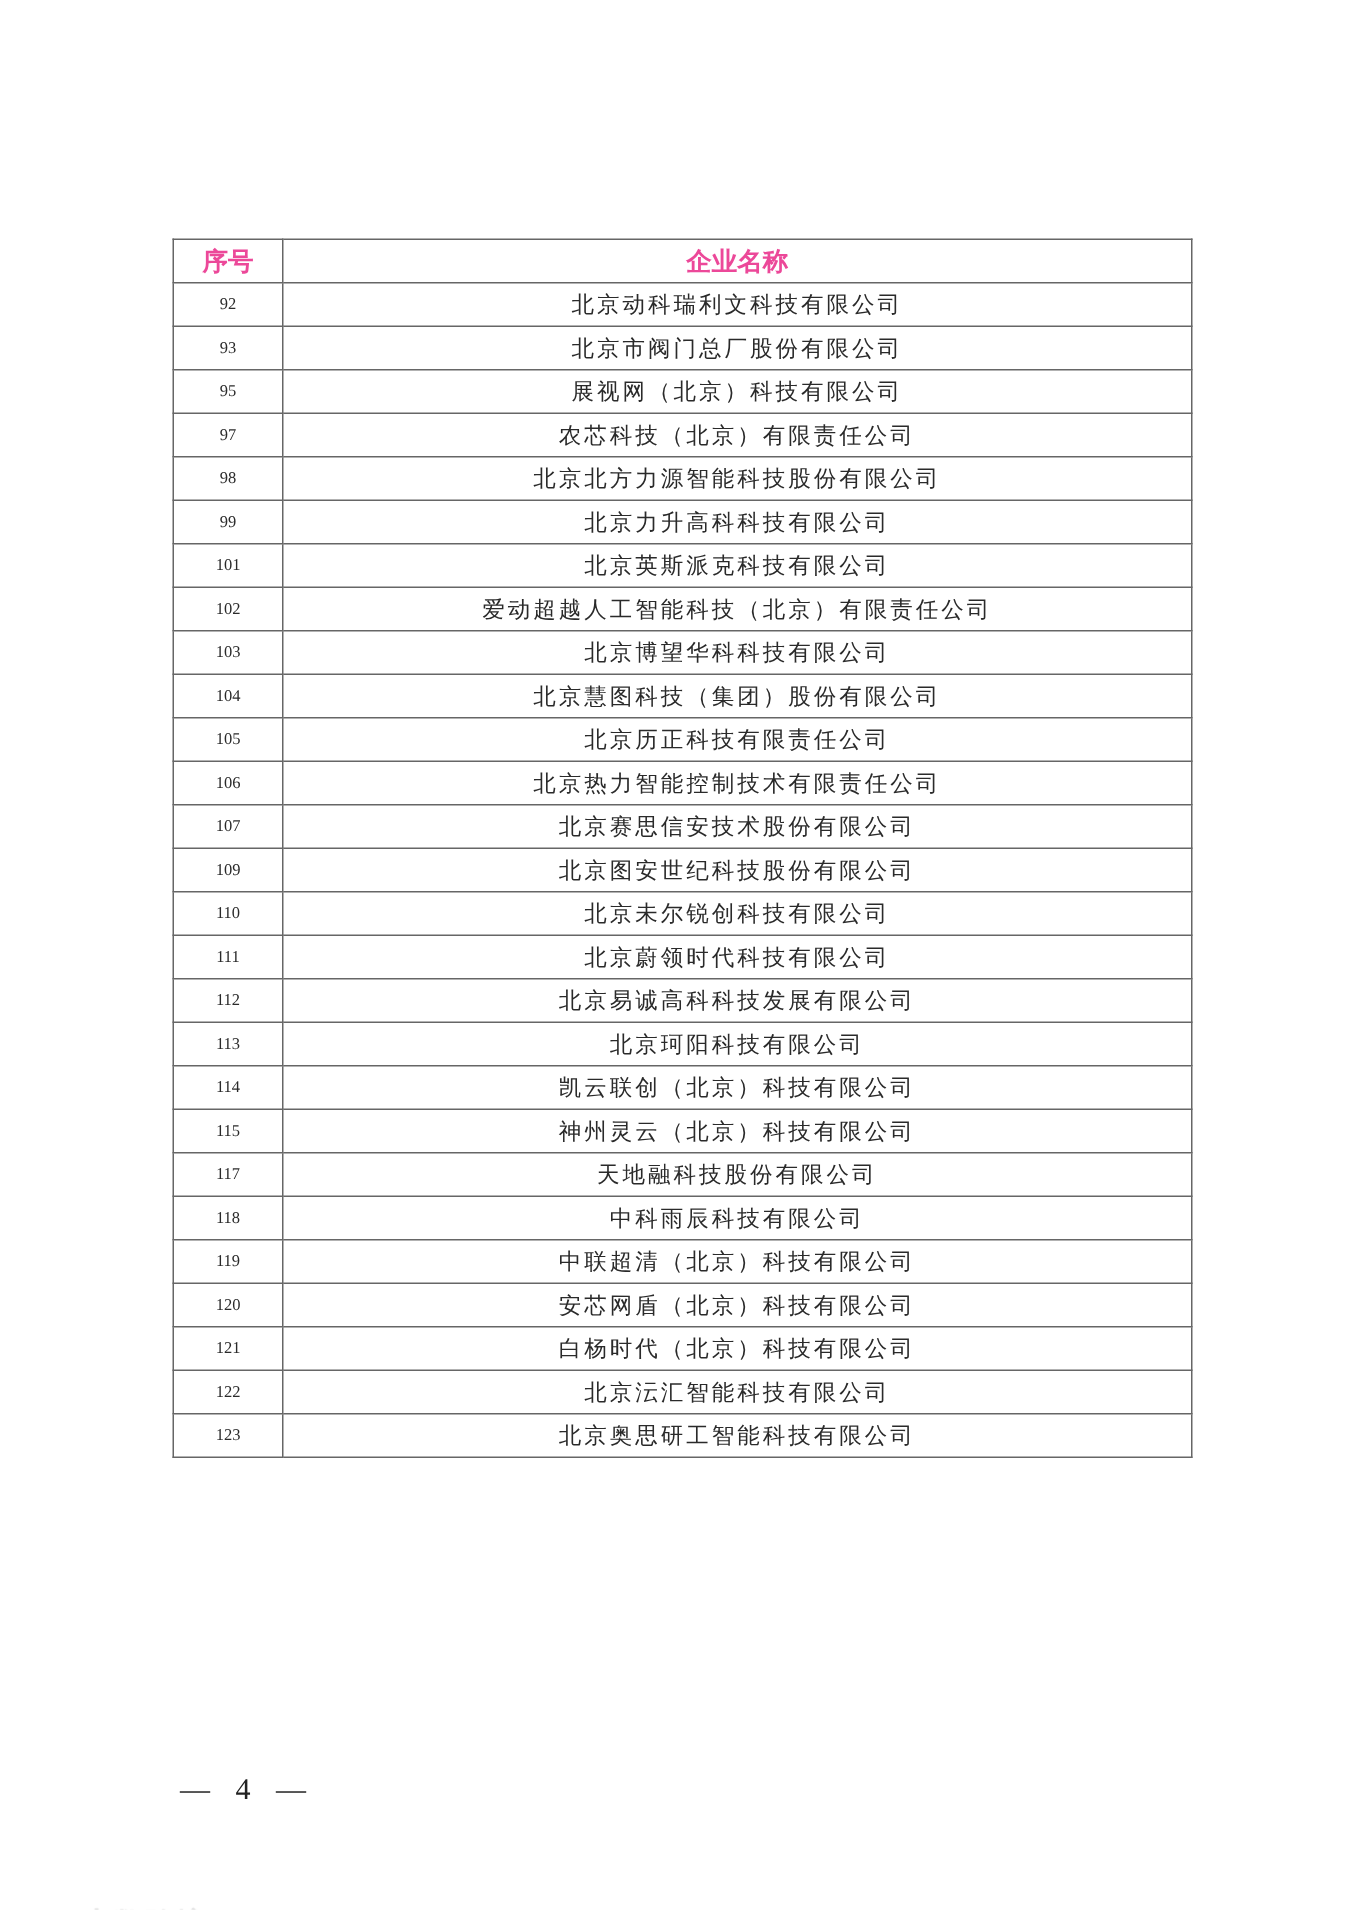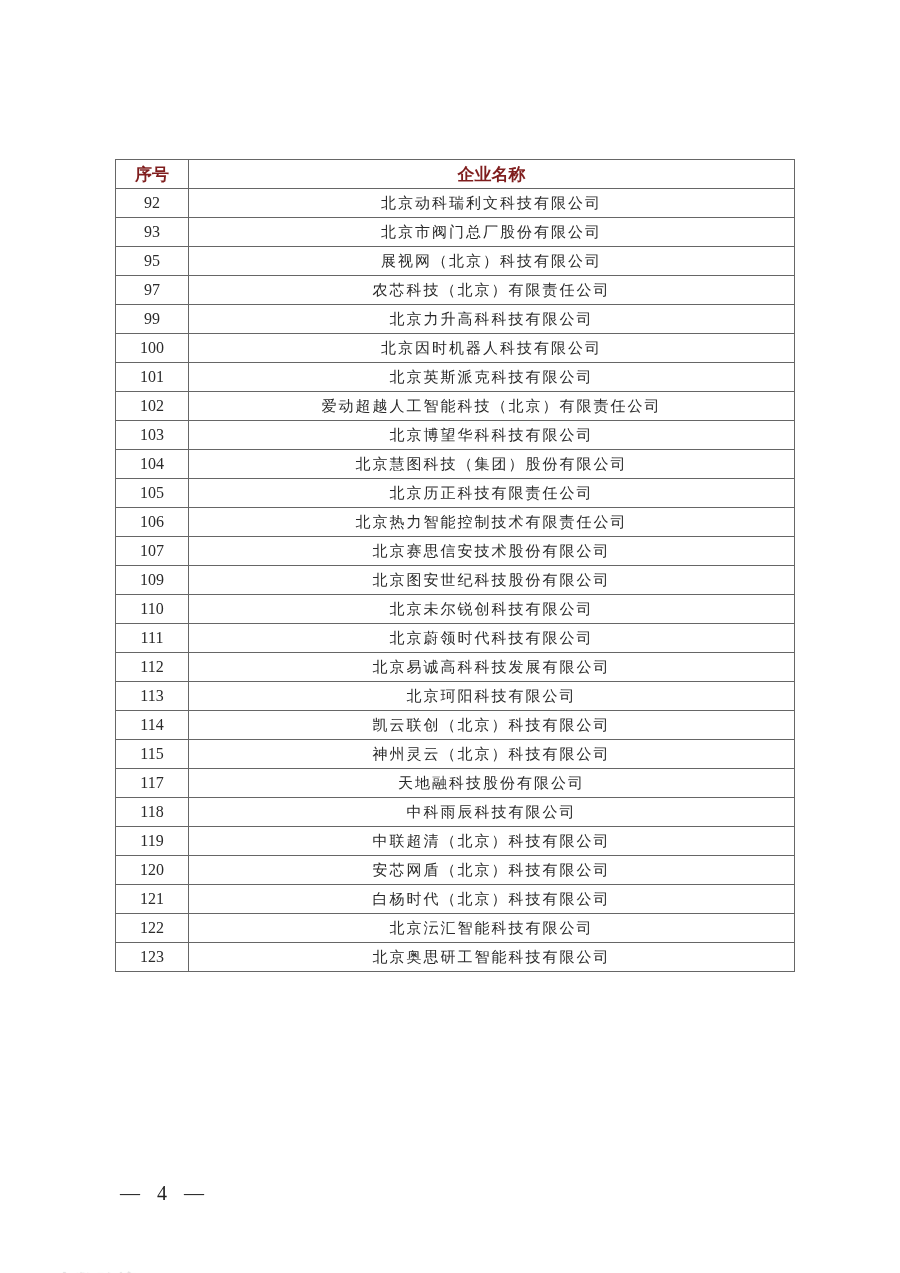--- a/index.html
+++ b/index.html
@@ -3,23 +3,23 @@
 <meta charset="utf-8">
 <style>
   html, body { margin: 0; padding: 0; background: #ffffff; }
   body { width: 900px; height: 1273px; position: relative; overflow: hidden;
          font-family: "DejaVu Serif", "Liberation Serif", serif; color: #222; }
   .page-table { position: absolute; left: 115px; top: 159px; width: 680px;
                 border-collapse: collapse; table-layout: fixed; }
   .page-table th, .page-table td { border: 1.5px solid #666; height: 28px; padding: 0;
                 text-align: center; vertical-align: middle; }
   .page-table th { font-family: "DejaVu Sans", "Liberation Sans", sans-serif;
-                   font-weight: bold; font-size: 17px; color: #7f1d1d; height: 28px; }
+                   font-weight: bold; font-size: 17px; color: #ec4899; height: 28px; }
   .page-table td { font-size: 15px; letter-spacing: 2px; color: #2a2a2a; }
-  .page-table td.num { letter-spacing: 0; font-family: "Liberation Serif", serif; font-size: 16px; }
+  .page-table td.num { letter-spacing: 0; font-family: "Liberation Serif", serif; font-size: 11px; }
   .col-num { width: 73px; }
   .page-footer { position: absolute; top: 1182px; left: 120px; font-size: 20px;
                  font-family: "Liberation Serif", serif; color: #222; letter-spacing: 6px; }
   .watermark { position: absolute; left: 8px; top: 1240px; font-family: "DejaVu Sans", sans-serif;
                font-size: 20px; font-weight: bold; color: #e6e6e6; letter-spacing: 1px;
                text-shadow: 0 0 1px #cfcfcf; margin-top: 29px; }
 </style>
 </head>
 <body>
 
@@ -45,26 +45,26 @@
       </tr>
       <tr>
         <td class="num">95</td>
         <td>展视网（北京）科技有限公司</td>
       </tr>
       <tr>
         <td class="num">97</td>
         <td>农芯科技（北京）有限责任公司</td>
       </tr>
       <tr>
+        <td class="num">98</td>
+        <td>北京北方力源智能科技股份有限公司</td>
+      </tr>
+      <tr>
         <td class="num">99</td>
         <td>北京力升高科科技有限公司</td>
-      </tr>
-      <tr>
-        <td class="num">100</td>
-        <td>北京因时机器人科技有限公司</td>
       </tr>
       <tr>
         <td class="num">101</td>
         <td>北京英斯派克科技有限公司</td>
       </tr>
       <tr>
         <td class="num">102</td>
         <td>爱动超越人工智能科技（北京）有限责任公司</td>
       </tr>
       <tr>

